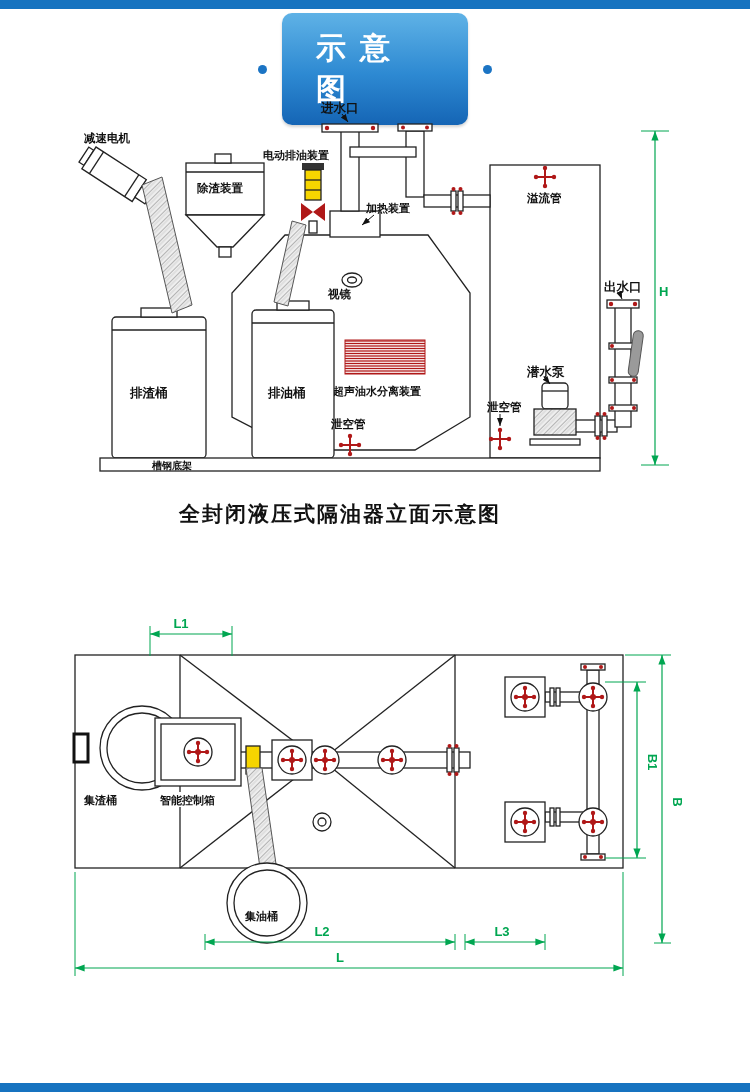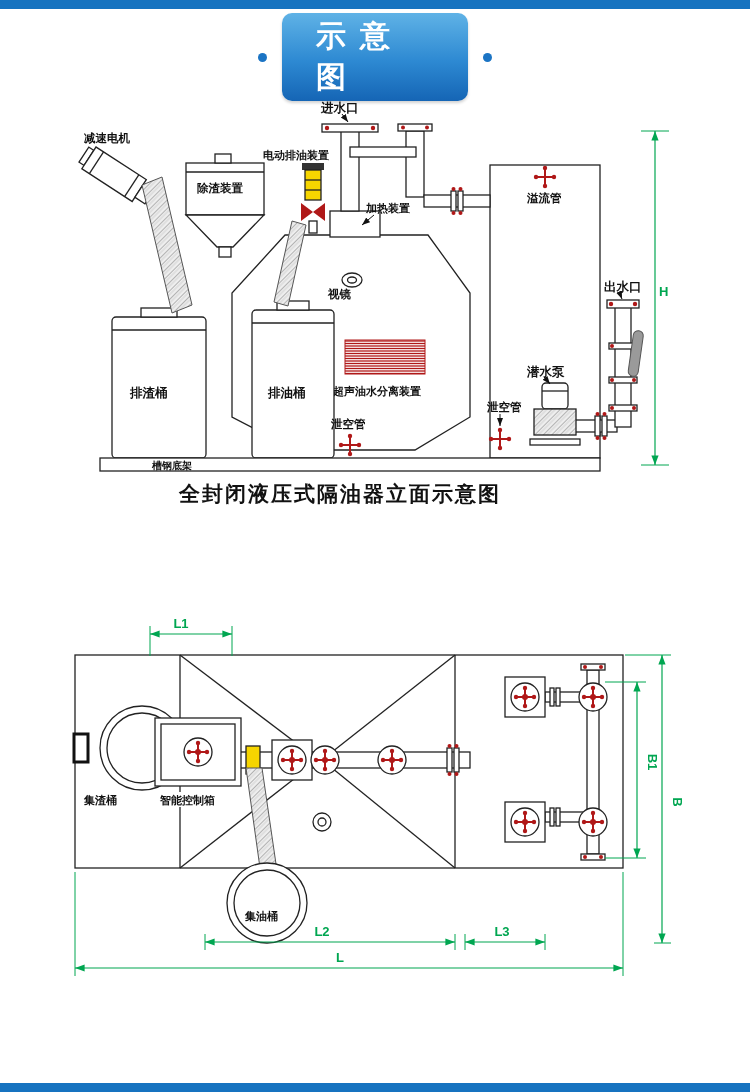--- a/index.html
+++ b/index.html
@@ -5,21 +5,21 @@
   html,body{margin:0;padding:0;background:#ffffff;}
   body{font-family:"Liberation Sans","DejaVu Sans",sans-serif;}
   .page{position:relative;width:750px;height:1092px;background:#fff;overflow:hidden;}
   .bar{position:absolute;left:0;width:750px;height:9px;background:#1673c0;}
   .bar.top{top:0;}
   .bar.bottom{bottom:0;}
   .header{position:absolute;top:13px;left:0;width:750px;display:flex;align-items:center;justify-content:center;}
   .hdot{width:9px;height:9px;border-radius:50%;background:#1b74c4;margin:0 15px;}
   .banner{background:linear-gradient(180deg,#6cbaе9 0%,#4aa3e0 10%,#2d89d2 55%,#1565b5 100%);
           background:linear-gradient(180deg,#5fb2e6 0%,#2d89d2 55%,#1565b5 100%);
-          border-radius:10px;padding:3px 34px;box-shadow:0 2px 3px rgba(0,0,0,.18);}
+          border-radius:10px;padding:15px 34px;box-shadow:0 2px 3px rgba(0,0,0,.18);}
   .banner-text{color:#fff;font-size:30px;font-weight:bold;letter-spacing:14px;margin-right:-14px;}
   .diagram{position:absolute;left:0;}
   .caption{position:absolute;left:0;width:750px;text-align:center;font-size:21px;font-weight:bold;color:#111;
            letter-spacing:2px;padding-right:70px;box-sizing:border-box;}
   svg text{font-family:"Liberation Sans","DejaVu Sans",sans-serif;}
   .ln{fill:#ffffff;stroke:#222;stroke-width:1.3;}
   .lnf{fill:none;stroke:#222;stroke-width:1.3;}
   .lbl{font-size:11.5px;font-weight:bold;fill:#111;}
   .lbl-sm{font-size:10px;font-weight:bold;fill:#111;}
   .dim{font-size:13px;font-weight:bold;fill:#00a651;}
@@ -224,21 +224,21 @@
     </g>
 
     <g>
       <line class="dimtick" x1="641" y1="36" x2="669" y2="36"></line>
       <line class="dimtick" x1="641" y1="370" x2="669" y2="370"></line>
       <line class="dimln" x1="655" y1="36" x2="655" y2="370" marker-start="url(#arrG)" marker-end="url(#arrG)"></line>
       <text class="dim" x="659" y="201">H</text>
     </g>
   </svg>
 
-  <div class="caption" style="top:480px">全封闭液压式隔油器立面示意图</div>
+  <div class="caption" style="top:500px">全封闭液压式隔油器立面示意图</div>
 
   <svg class="diagram" style="top:600px" width="750" height="420" viewBox="0 0 750 420">
 
     <g>
       <rect class="ln" x="75" y="55" width="548" height="213"></rect>
       <line class="lnf" x1="180" y1="55" x2="180" y2="268"></line>
       <line class="lnf" x1="455" y1="55" x2="455" y2="268"></line>
       <line class="lnf" x1="180" y1="55" x2="308" y2="152"></line>
       <line class="lnf" x1="455" y1="55" x2="332" y2="152"></line>
       <line class="lnf" x1="180" y1="268" x2="308" y2="168"></line>

